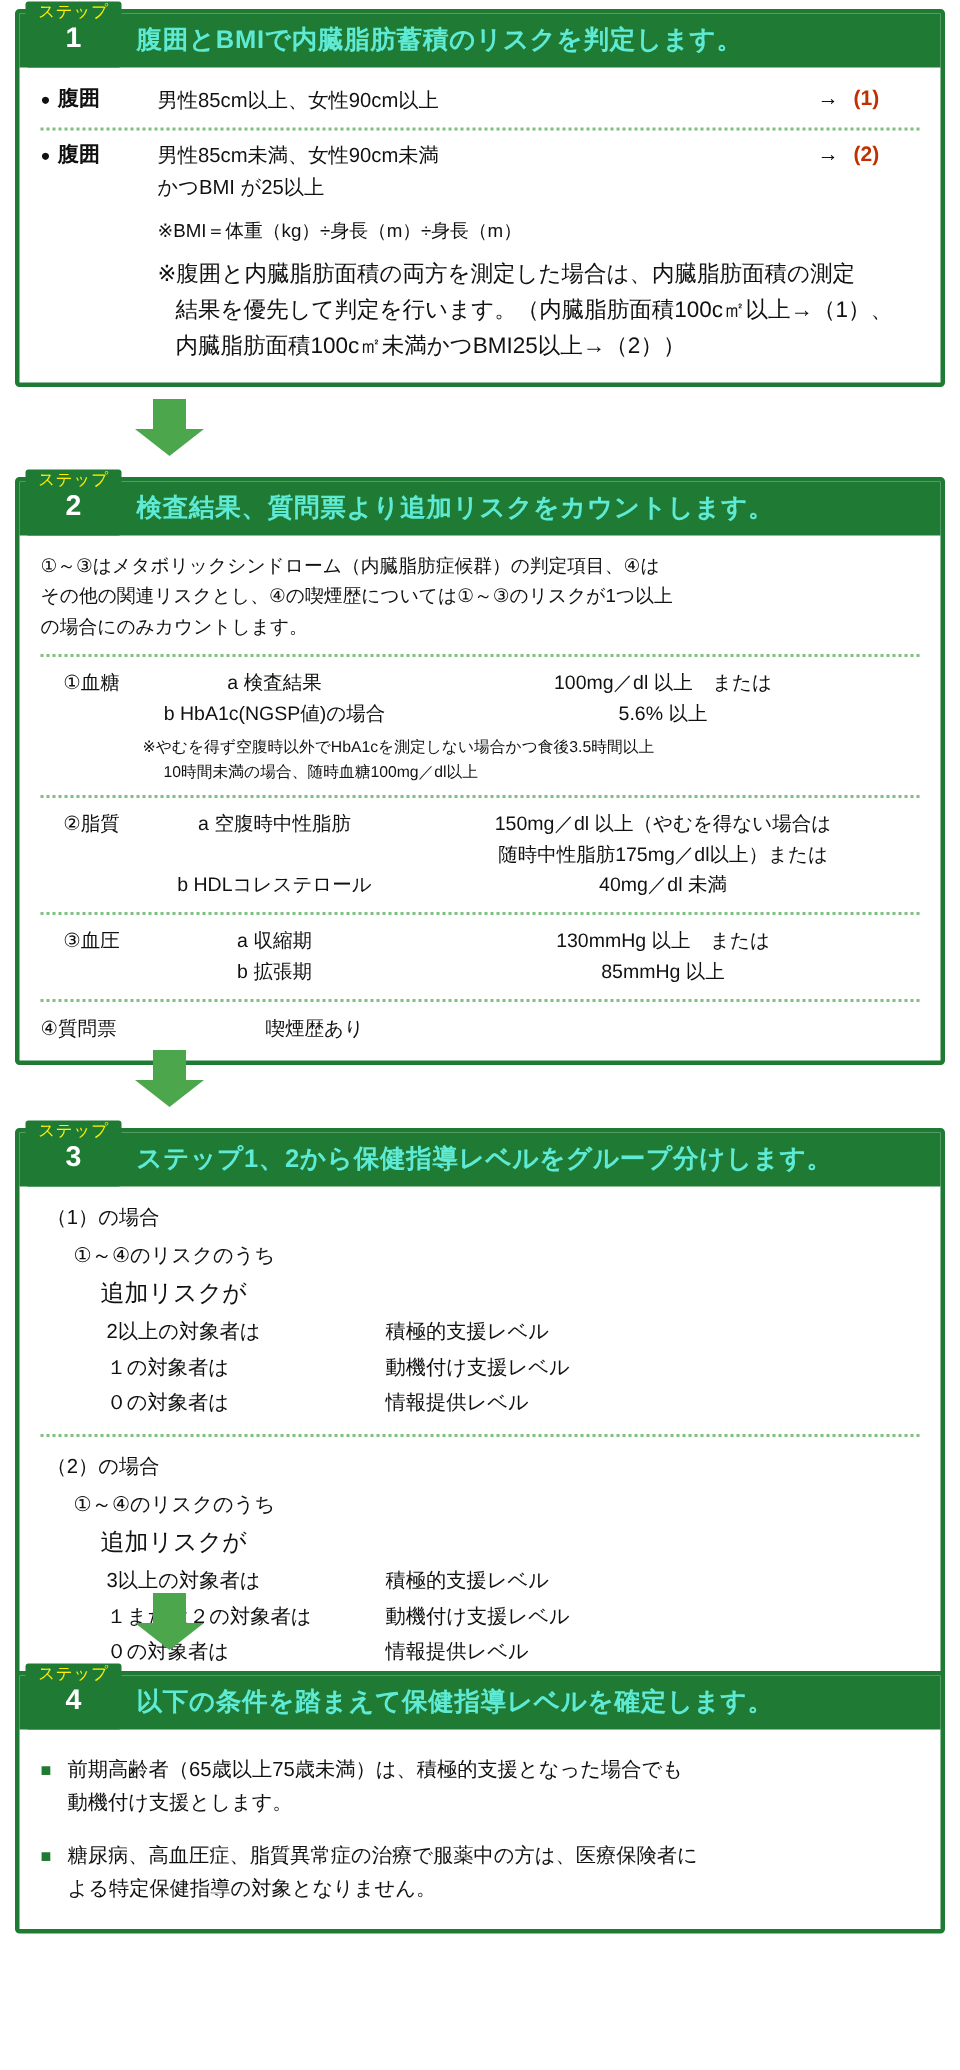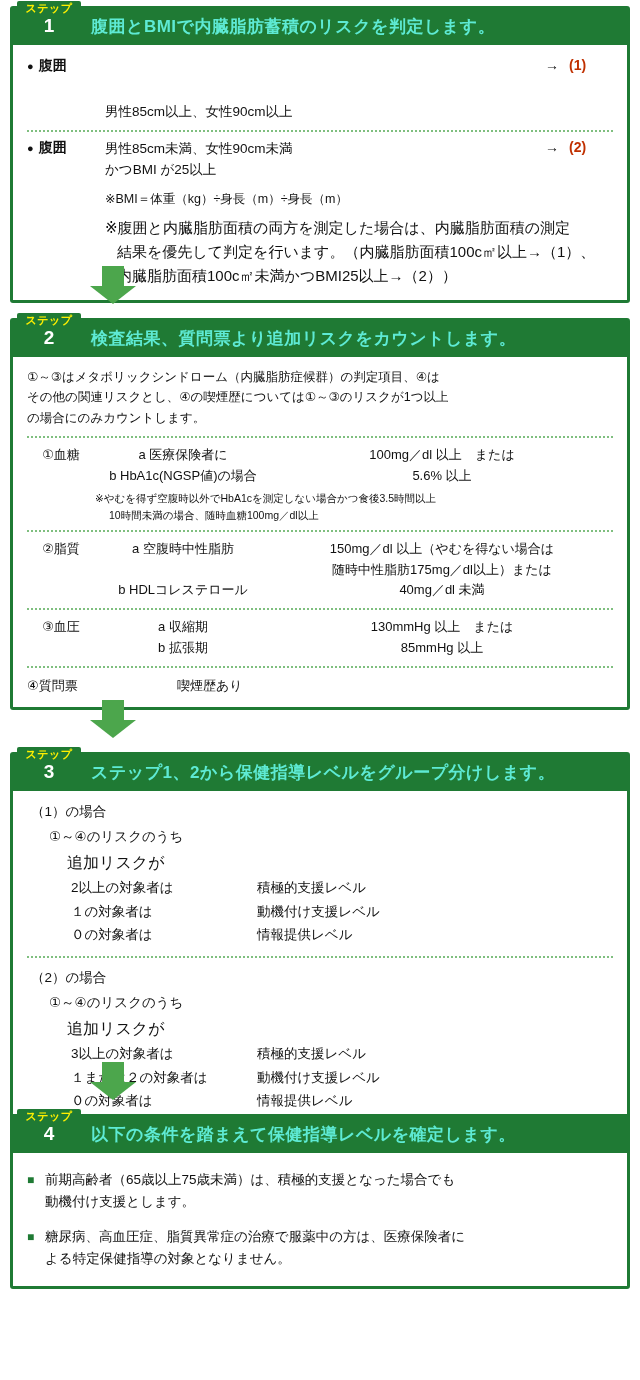--- a/index.html
+++ b/index.html
@@ -56,21 +56,21 @@
     background: #1f7a34;
     border-radius: 2px;
     color: #fff000;
     text-align: center;
     box-sizing: border-box;
     padding-top: 1px;
   }
   .step-tag .st-word {
     display: block;
     font-size: 11px;
-    font-weight: bold;
+    font-weight: normal;
     line-height: 13px;
     letter-spacing: 0.5px;
   }
   .step-tag .st-num {
     display: block;
     font-size: 19px;
     font-weight: bold;
     line-height: 22px;
     color: #ffffff;
   }
@@ -232,21 +232,21 @@
         <span class="st-num">1</span>
       </div>
       <div class="title">腹囲とBMIで内臓脂肪蓄積のリスクを判定します。</div>
     </div>
     <div class="step-body">
 
       <div class="s1row">
         <div class="s1-bullet">
           <span class="dot">●</span><span>腹囲</span>
         </div>
-        <div class="s1-txt" style="white-space:pre-line;margin-top:45px;">男性85cm以上、女性90cm以上</div>
+        <div class="s1-txt" style="white-space:pre-line;">男性85cm以上、女性90cm以上</div>
         <div class="s1-arrow">→</div>
         <div class="s1-ref">(1)</div>
       </div>
 
       <div class="dotted"></div>
 
       <div class="s1row">
         <div class="s1-bullet">
           <span class="dot">●</span><span>腹囲</span>
         </div>
@@ -285,21 +285,21 @@
         <div>①～③はメタボリックシンドローム（内臓脂肪症候群）の判定項目、④は</div>
         <div>その他の関連リスクとし、④の喫煙歴については①～③のリスクが1つ以上</div>
         <div>の場合にのみカウントします。</div>
       </div>
 
       <div class="dotted"></div>
 
       <div>
         <div class="s2-item">
           <div class="s2-label">①血糖</div>
-          <div class="s2-mid">a 医療保険者に</div>
+          <div class="s2-mid">a 検査結果</div>
           <div class="s2-val">100mg／dl 以上　または</div>
         </div>
         <div class="s2-item">
           <div class="s2-label"></div>
           <div class="s2-mid">b HbA1c(NGSP値)の場合</div>
           <div class="s2-val">5.6% 以上</div>
         </div>
         <div class="s2-sub">
           <span>※やむを得ず空腹時以外でHbA1cを測定しない場合かつ食後3.5時間以上</span>
           <span class="ind">10時間未満の場合、随時血糖100mg／dl以上</span>

